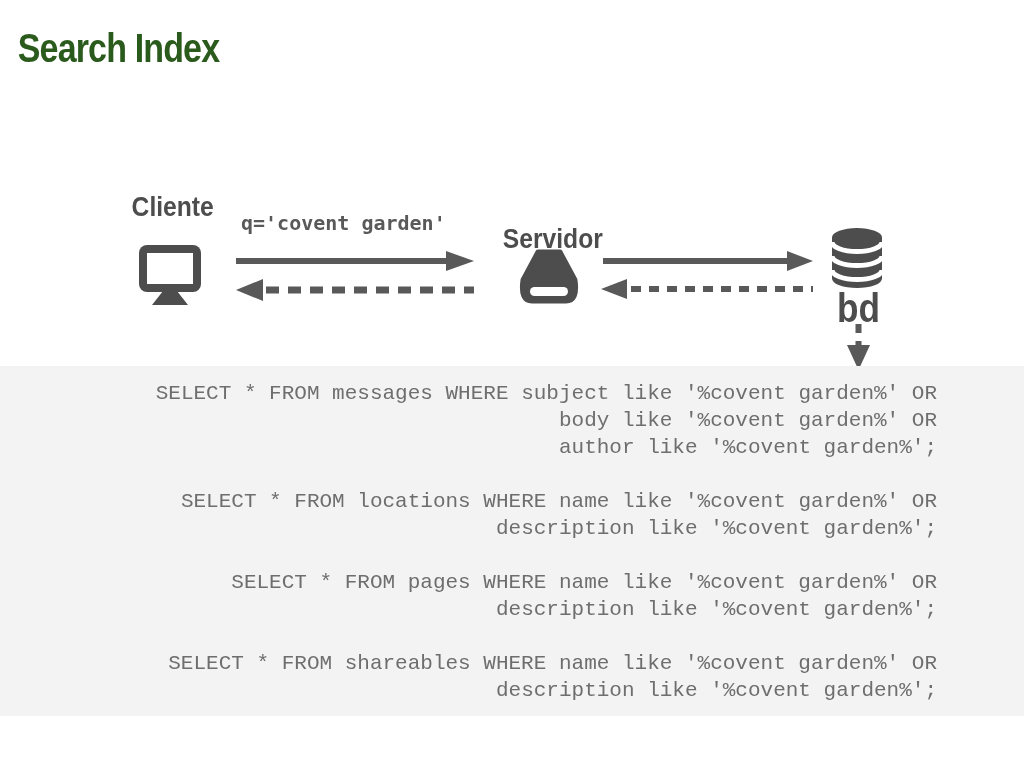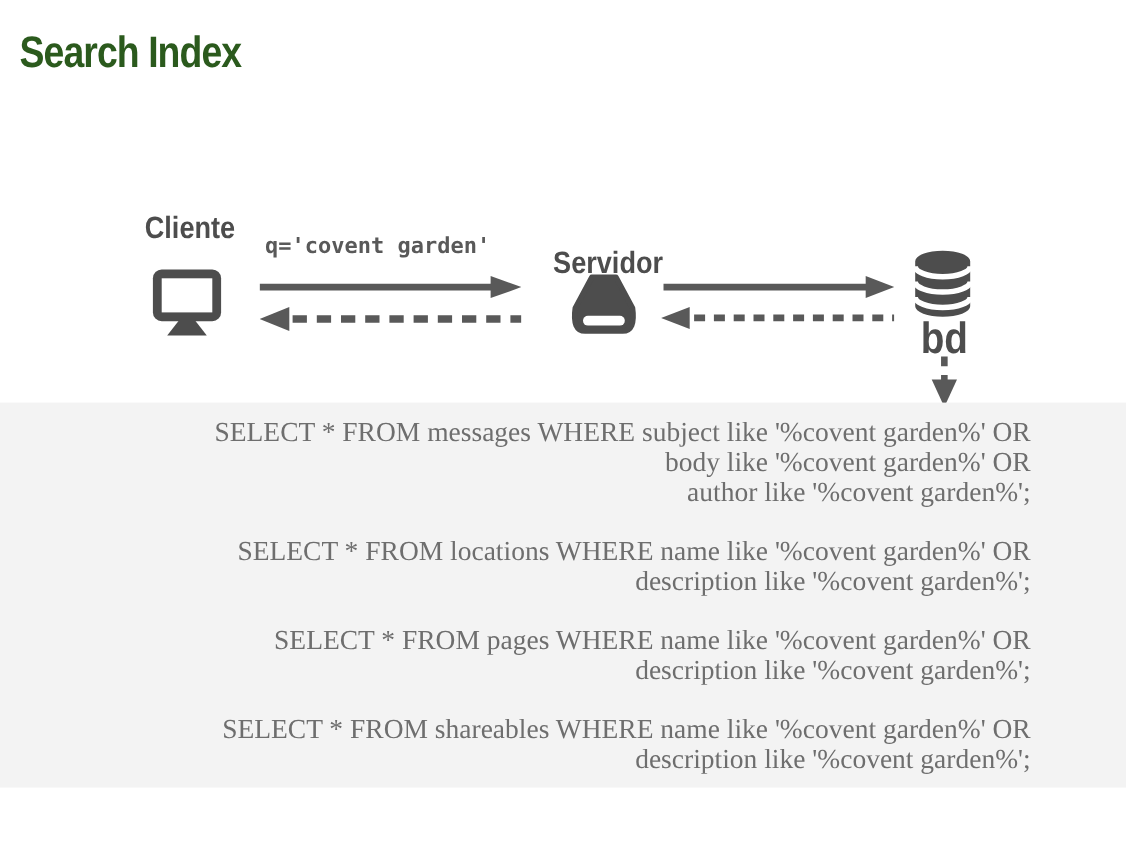--- a/index.html
+++ b/index.html
@@ -33,22 +33,22 @@
   .icon-svg { display:block; color:var(--icon-gray,#4d4d4d); }
   .arrow-svg { display:block; color:var(--arrow-gray,#595959); }
 
   
   .sql-panel {
     left:0; top:366px; width:1024px; height:350px;
     background:var(--panel-bg,#f3f3f3);
   }
   .sql-text {
     top:380px; right:87px; margin:0; text-align:right;
-    font-family:Liberation Serif, serif;
-    font-size:25px; line-height:27px;
+    font-family:Liberation Mono, monospace;
+    font-size:21px; line-height:27px;
     color:var(--code-gray,#6e6e6e); white-space:pre;
   }
 </style>
 </head>
 <body>
 
 <div class="slide">
 
   <div class="abs title">
     <span class="squeeze">Search Index</span>

